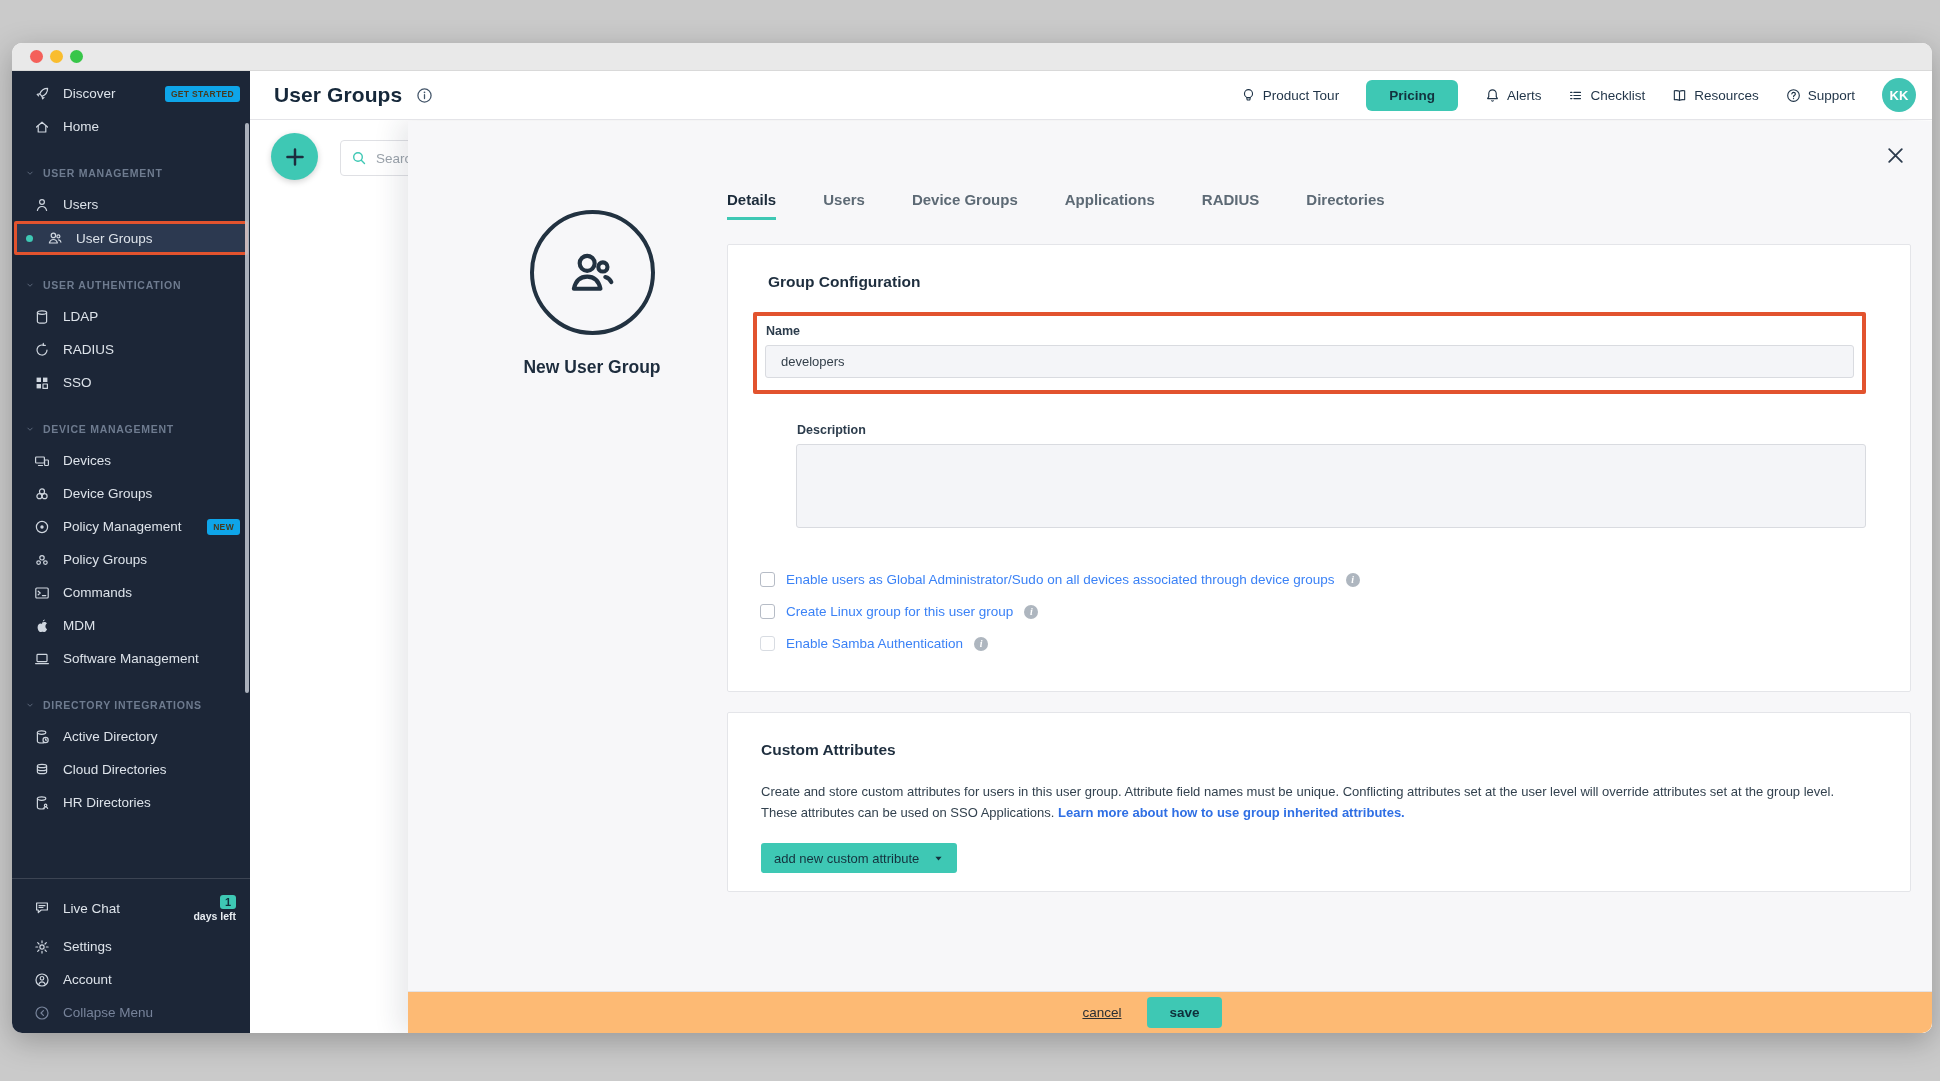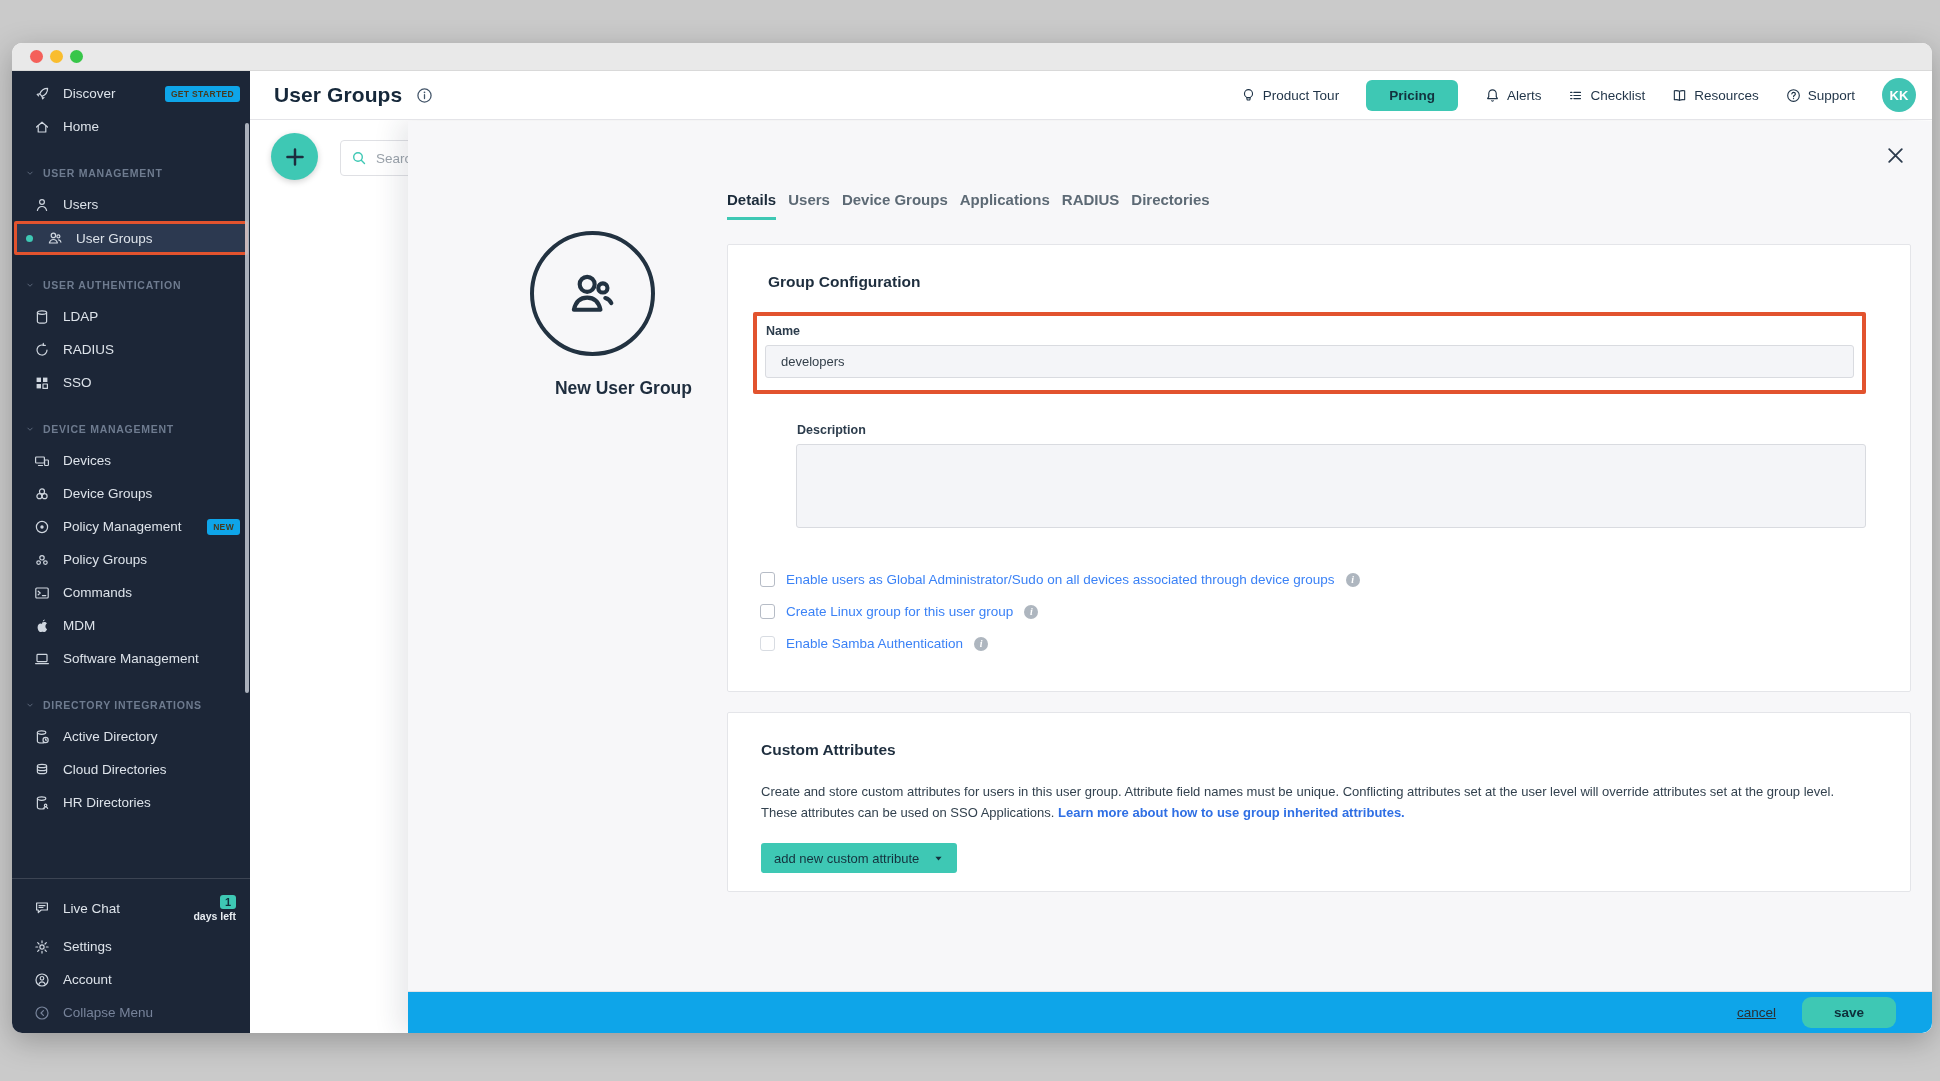--- a/index.html
+++ b/index.html
@@ -74,28 +74,28 @@
                       font-family:"Liberation Sans", sans-serif; background:transparent; }
   .search-box input::placeholder { color:#9ba3ab; }
 
   
   .modal { position:absolute; left:158px; top:50px; right:0; bottom:0; background:#f7f7f9;
            z-index:5; box-shadow:-10px 0 24px rgba(30,40,60,.10); }
   .modal-close { position:absolute; top:24px; right:26px; background:none; border:none;
                  color:#2d3c4e; cursor:pointer; display:flex; }
   .modal-close svg { width:21px; height:21px; }
 
-  .avatar-col { position:absolute; left:84px; top:110px; width:200px; text-align:right; }
+  .avatar-col { position:absolute; left:84px; top:89px; width:200px; text-align:center; }
   .group-circle { width:125px; height:125px; border-radius:50%; border:4px solid #223241;
                   margin:0 auto; display:flex; align-items:center; justify-content:center; color:#223241; }
   .group-circle svg { width:58px; height:58px; }
   .group-name-label { margin-top:22px; font-size:17.5px; font-weight:700; color:#1e2d3e; }
 
   .modal-content { position:absolute; left:319px; right:21px; top:0; bottom:42px; overflow:hidden; }
-  .tabs { display:flex; gap:12px; margin-top:70px; }
+  .tabs { display:flex; gap:47px; margin-top:70px; }
   .tab { font-size:15px; font-weight:600; color:#5d6a75; padding-bottom:9px; cursor:pointer;
          border-bottom:3px solid transparent; }
   .tab.active { color:#1b2b3a; font-weight:700; border-bottom-color:#3ec8b4; }
 
   .card { background:#fff; border:1px solid #e4e5e9; border-radius:2px; padding:28px 44px 28px 32px; }
   .card1 { margin-top:24px; height:448px; }
   .card2 { margin-top:20px; height:180px; }
   .card-heading { font-size:15.5px; font-weight:700; color:#1e2e3e; margin-left:8px; }
 
   .name-annotation { border:4px solid #e2532e; border-radius:2px; margin:21px 0 0 -7px; padding:6px 8px 12px; }
@@ -115,25 +115,25 @@
               font-size:10px; font-weight:700; display:flex; align-items:center; justify-content:center;
               font-family:"Liberation Serif", serif; font-style:italic; }
 
   .ca-body { margin:22px 0 0 1px; font-size:13px; color:#33424f; line-height:21px; max-width:1080px; }
   .ca-link { color:#2f6fe4; font-weight:600; text-decoration:none; cursor:pointer; }
   .ca-btn { margin:20px 0 0 1px; background:#3ec8b4; border:none; border-radius:3px; height:30px;
             display:inline-flex; align-items:center; gap:14px; padding:0 13px; cursor:pointer; }
   .ca-btn-label { font-size:13px; color:#14323e; font-weight:500; }
   .ca-btn-caret { display:flex; color:#14323e; } .ca-btn-caret svg { width:11px; height:11px; }
 
-  .modal-footer { position:absolute; left:0; right:0; bottom:0; height:42px; background:#0ea5e9;
+  .modal-footer { position:absolute; left:0; right:0; bottom:0; height:42px; background:#fdba74;
                   border-top:1px solid #e3e3e7; display:flex; align-items:center;
-                  justify-content:flex-end; gap:26px; padding-right:36px; }
+                  justify-content:center; gap:26px; padding-right:36px; }
   .cancel-link { font-size:13.5px; color:#2b2f33; text-decoration:underline; cursor:pointer; }
-  .save-btn { background:#3ec8b4; border:none; border-radius:9px; padding:8px 32px;
+  .save-btn { background:#3ec8b4; border:none; border-radius:4px; padding:8px 22px;
               font-size:13.5px; font-weight:700; color:#0e2f3a; cursor:pointer; font-family:"Liberation Sans", sans-serif; }
 </style>
 </head>
 <body>
 
 <div class="window">
 
   <div class="titlebar">
     <span class="light red"></span>
     <span class="light yellow"></span>

